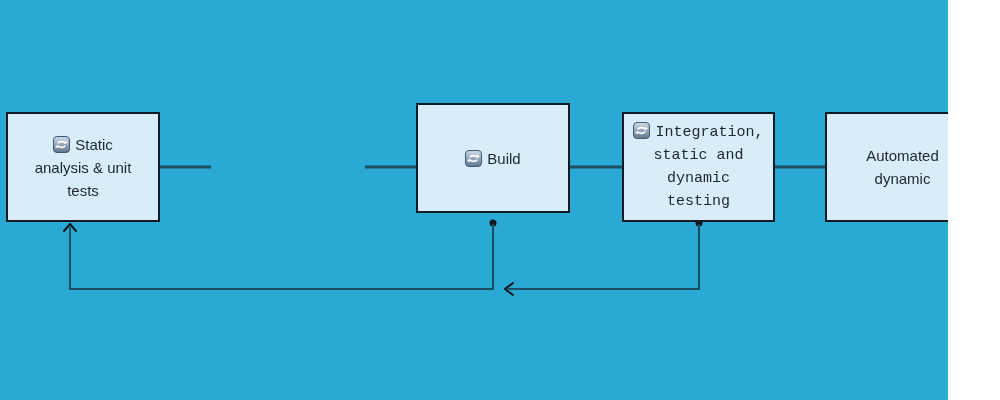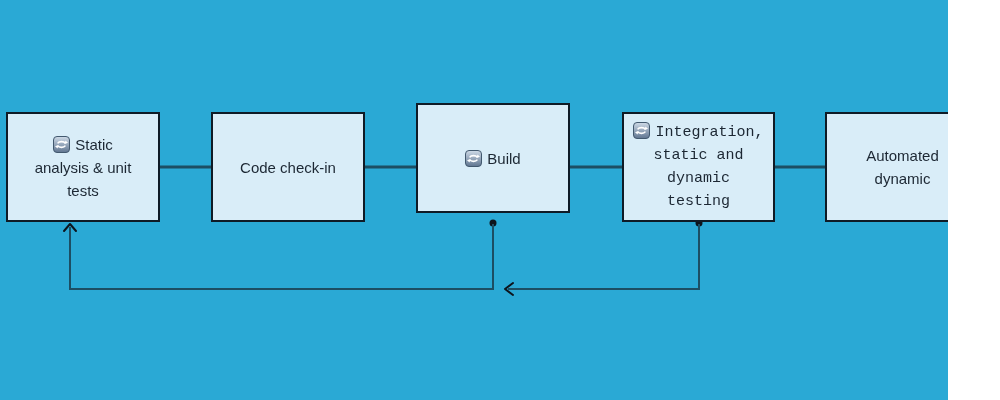--- a/index.html
+++ b/index.html
@@ -94,23 +94,20 @@
             <rect class="icon-frame" x="0.5" y="0.5" width="16" height="16" rx="3.5" fill="url(#g1)"></rect>
             <path class="loop" d="M4.6,7.4 A4.3,3.1 0 0 1 12.4,7.4"></path>
             <path class="loop" d="M12.4,9.6 A4.3,3.1 0 0 1 4.6,9.6"></path>
             <path class="loophead" d="M12.4,4.4 l2.6,2.4 l-3.4,1.1 z"></path>
             <path class="loophead" d="M4.6,12.6 l-2.6,-2.4 l3.4,-1.1 z"></path>
           </svg></span><span class="lbl">Static
 analysis &amp; unit
 tests</span></div>
   </div>
 
-  <div class="node" style="left:211px; top:112px; width:154px; height:110px;">
-    <div class="txt"><span class="lbl">Code check-in</span></div>
-  </div>
 
   <div class="node" style="left:416px; top:103px; width:154px; height:110px;">
     <div class="txt"><span class="icon"><svg width="17" height="17" viewBox="0 0 17 17">
             <defs>
               <linearGradient id="g2" x1="0" y1="0" x2="0" y2="1">
                 <stop class="st-top" offset="0"></stop>
                 <stop class="st-bot" offset="1"></stop>
               </linearGradient>
             </defs>
             <rect class="icon-frame" x="0.5" y="0.5" width="16" height="16" rx="3.5" fill="url(#g2)"></rect>

